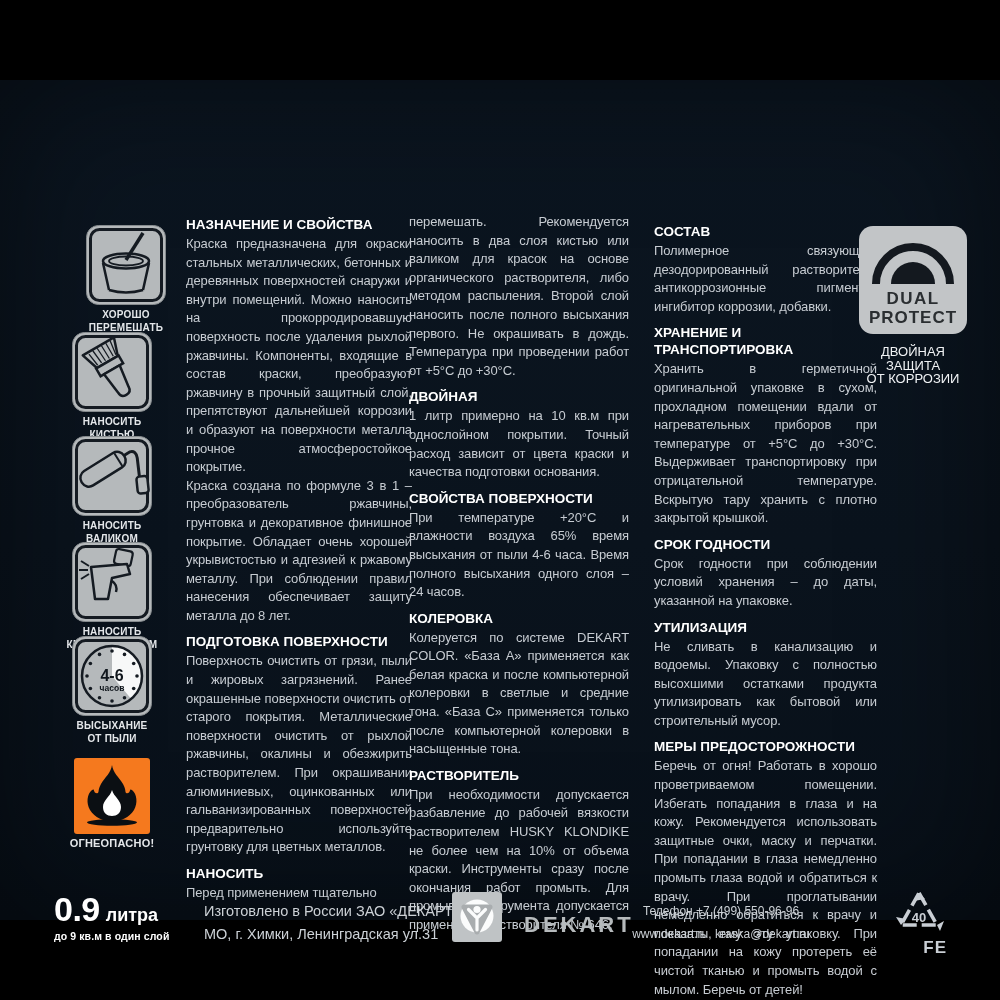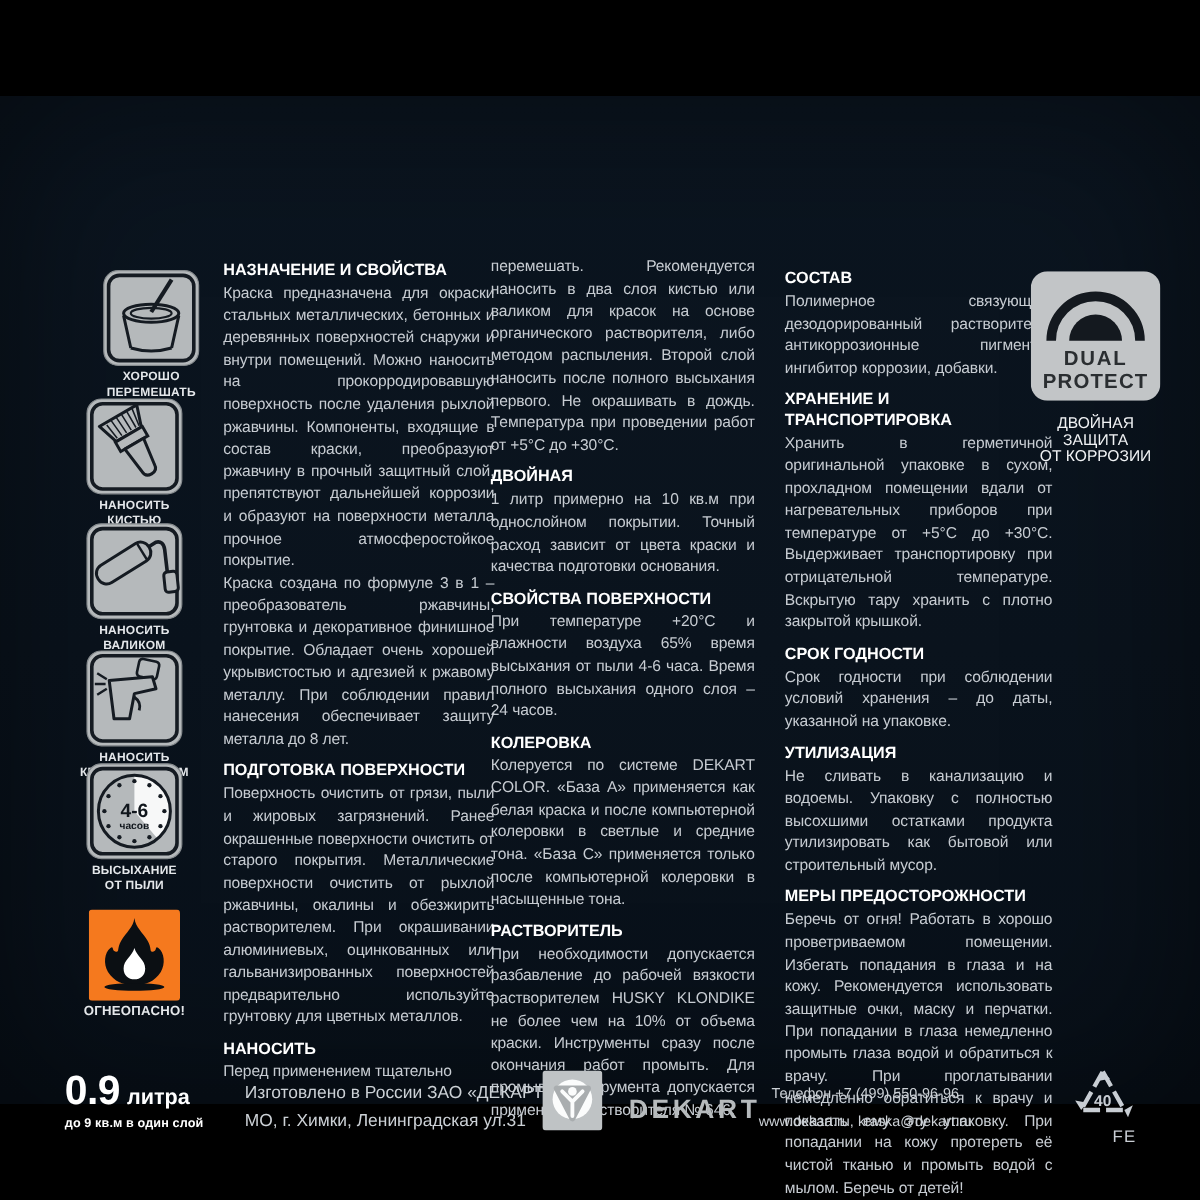--- a/index.html
+++ b/index.html
@@ -32,21 +32,21 @@
   .vol-line { display:flex; align-items:baseline; }
   .vol-num { font-size:34px; font-weight:bold; letter-spacing:-.5px; }
   .vol-unit { font-size:18px; font-weight:bold; margin-left:6px;text-align:center; }
   .vol-note { font-size:10.5px; font-weight:bold; margin-top:1px; letter-spacing:.1px; }
   .madein { position:absolute; left:204px; top:820px; color:#ccd1d6; font-size:14.5px; line-height:23px; }
   .brand { position:absolute; left:452px; top:812px; display:flex; align-items:flex-end;gap:12px; }
   .brand-name { font-size:22px; font-weight:bold; color:#b6babc; letter-spacing:3px; margin-left:10px; margin-bottom:4px; }
   .contacts { position:absolute; left:604px; top:820px; width:234px; text-align:center;
     color:#ccd1d6; font-size:12px; line-height:23px; }
   .recycle { position:absolute; left:887px; top:806px; width:60px; text-align:right; color:#c9ced4; }
-  .recycle-fe { font-size:14px; font-weight:normal; letter-spacing:1px; margin-top:-2px; }
+  .recycle-fe { font-size:17px; font-weight:bold; letter-spacing:1px; margin-top:-2px; }
 </style>
 </head>
 <body>
 
 <div class="canvas">
   <div class="label">
 
     <div class="picto" style="left:70px; top:144px;">
       <svg width="82" height="82" viewBox="0 0 82 82">
         <rect x="1.5" y="1.5" width="79" height="79" rx="12" fill="#b5b9bb" stroke="#868b8e" stroke-width="1"></rect>

